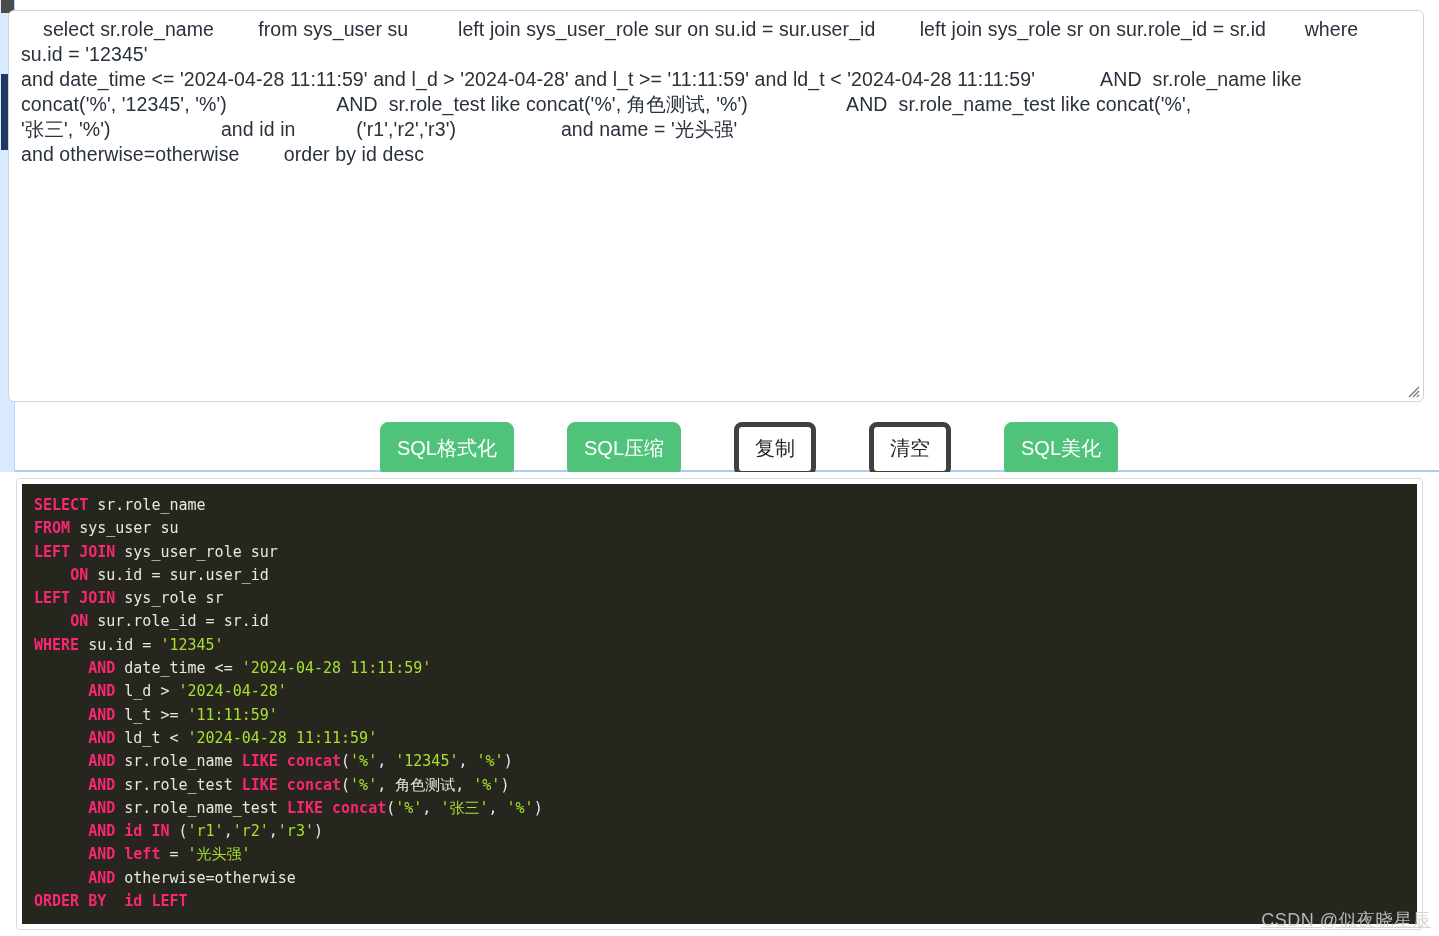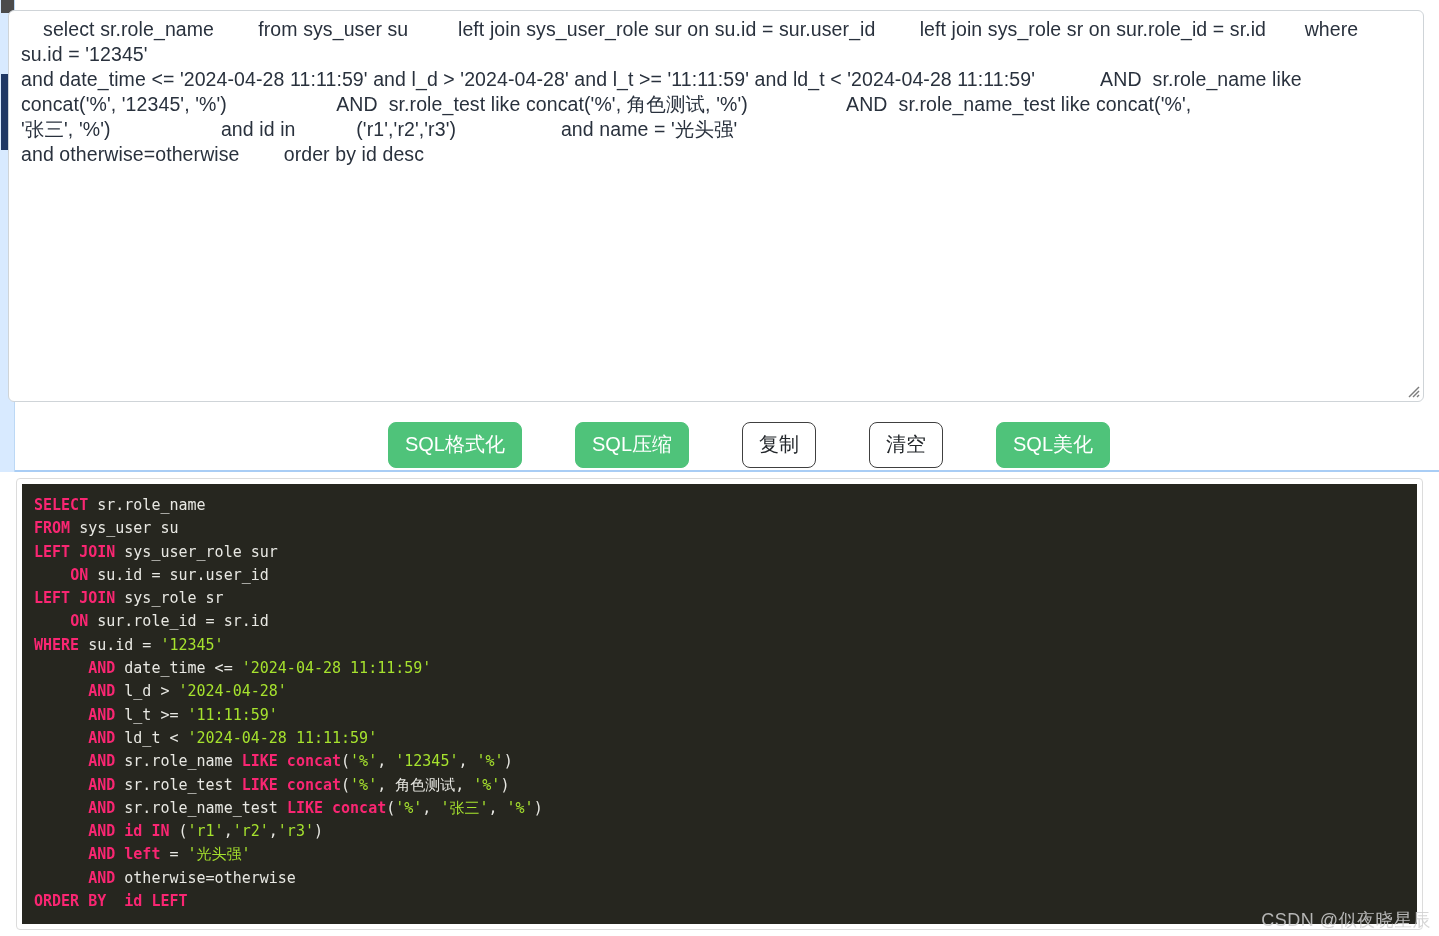--- a/index.html
+++ b/index.html
@@ -113,21 +113,21 @@
   }
   .btn-primary {
     background: #50c878;
     background: #4fc37a;
     color: #ffffff;
     border: 1px solid #4fc37a;
   }
   .btn-default {
     background: #ffffff;
     color: #23272b;
-    border: 1px solid #404040;
+    border: 5px solid #404040;
   }
 
   
   .code-panel {
     position: absolute;
     left: 0; top: 472px;
     width: 1439px;
     height: 464px;
     background: #ffffff;
   }
@@ -166,20 +166,21 @@
   
   .watermark {
     position: absolute;
     right: 8px; bottom: 4px;
     font-family: "Liberation Sans", sans-serif;
     font-size: 18px;
     color: #cfcfcf;
     opacity: 0.85;
     letter-spacing: 0.5px;
     pointer-events: none;
+    text-decoration: underline;
   }
 </style>
 </head>
 <body>
 
 <div id="app">
 
   <div class="page-scrollbar">
     <div class="cap"></div>
     <div class="thumb"></div>

